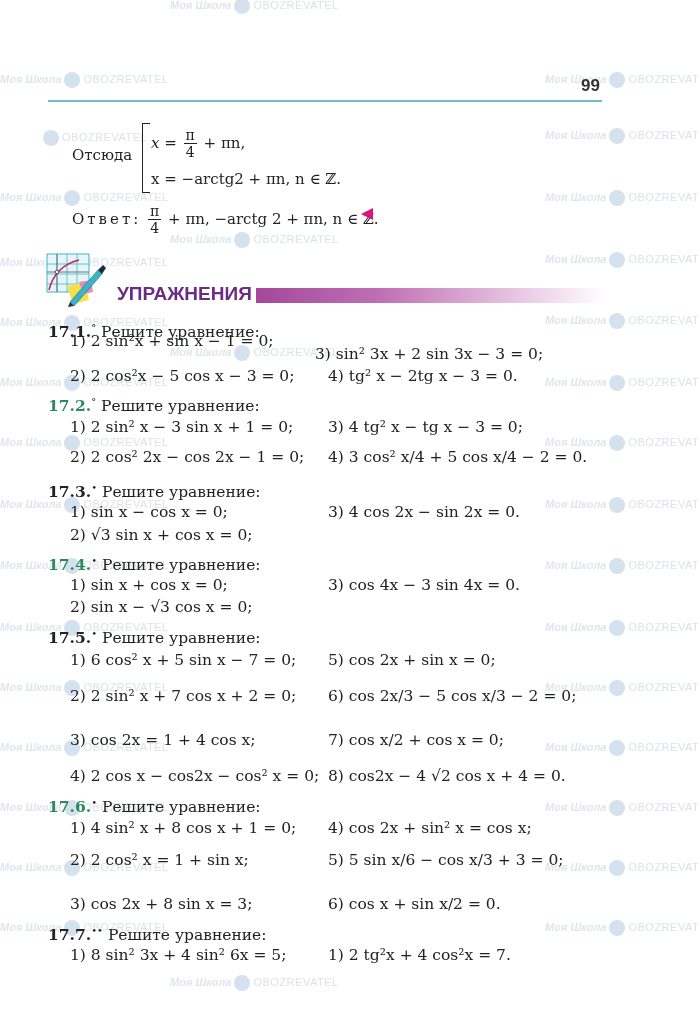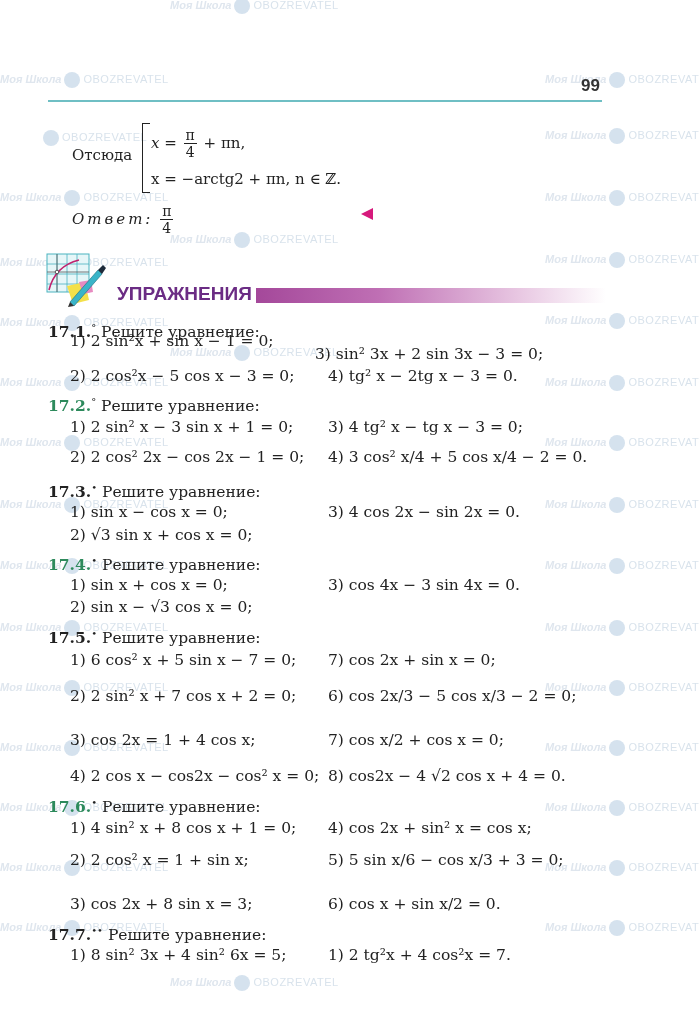--- a/index.html
+++ b/index.html
@@ -22,21 +22,21 @@
   .frac span { display:block; padding:0 2px; font-size:14px; }
   .frac .num { border-bottom:1px solid #222; padding-bottom:1px; }
   .frac .den { padding-top:1px; }
   i.v { font-style:italic; }
 
   .otsuda { left:72px; top:148px; }
   .bracket { position:absolute; left:142px; top:123px; width:7px; height:68px; border:1.5px solid #222; border-right:none; z-index:1; }
   .l1 { left:151px; top:128px; }
   .l2 { left:151px; top:172px; }
   .answer { left:72px; top:204px; }
-  .answer .lbl { font-style:italic; letter-spacing:3px; }
+  .answer .lbl { letter-spacing:3px; }
   .tri { position:absolute; left:361px; top:208px; width:0; height:0; border-top:6px solid transparent; border-bottom:6px solid transparent; border-right:12px solid #d6197c; z-index:1; }
 
   .ex-icon { position:absolute; left:45px; top:252px; width:62px; height:55px; z-index:1; }
   .ex-title { position:absolute; left:117px; top:283px; font-family:"Liberation Sans", sans-serif; font-weight:bold; font-size:19px; color:#6b2c84; z-index:1; }
   .ex-bar { position:absolute; left:256px; top:288px; width:350px; height:15px; z-index:1;
             background:linear-gradient(to right, #a4489a 0%, #bf6fb4 35%, #e8c7e2 75%, #ffffff 100%); }
 
   .task { position:absolute; z-index:1; font-size:15.5px; white-space:nowrap; }
   .tnum { font-weight:bold; }
   .tnum.green { color:#2d8a5c; }
@@ -90,20 +90,21 @@
 <div class="bracket"></div>
 <div class="blk l1">
   <i class="v">x =</i>
   <span class="frac"><span class="num">π</span><span class="den">4</span></span>
   <span>+ πn,</span>
 </div>
 <div class="blk l2">x = −arctg2 + πn, n ∈ ℤ.</div>
 <div class="blk answer">
   <span class="lbl">Ответ:</span>
   <span class="frac"><span class="num">π</span><span class="den">4</span></span>
+  <span>+ πn,   −arctg 2 + πn, n ∈ ℤ.</span>
 </div>
 <div class="tri"></div>
 
 <svg class="ex-icon" viewBox="0 0 62 55">
   <rect x="2" y="2" width="42" height="38" fill="#e6f6f8" stroke="#4ab3bf" stroke-width="1"></rect>
   <g stroke="#4ab3bf" stroke-width="0.8">
     <line x1="12" y1="2" x2="12" y2="40"></line>
       <line x1="22" y1="2" x2="22" y2="40"></line>
       <line x1="32" y1="2" x2="32" y2="40"></line>
     <line x1="2" y1="12" x2="44" y2="12"></line>
@@ -158,21 +159,21 @@
 <div class="it" style="left:328px;top:576px">3) cos 4x − 3 sin 4x = 0.</div>
 
 <div class="task" style="left:48px;top:628px">
   <span class="tnum">17.5.</span><span class="deg">•</span>
   <span>Решите уравнение:</span>
 </div>
 <div class="it" style="left:70px;top:651px">1) 6 cos² x + 5 sin x − 7 = 0;</div>
 <div class="it" style="left:70px;top:687px">2) 2 sin² x + 7 cos x + 2 = 0;</div>
 <div class="it" style="left:70px;top:731px">3) cos 2x = 1 + 4 cos x;</div>
 <div class="it" style="left:70px;top:767px">4) 2 cos x − cos2x − cos² x = 0;</div>
-<div class="it" style="left:328px;top:651px">7) cos 2x + sin x = 0;</div>
+<div class="it" style="left:328px;top:651px">5) cos 2x + sin x = 0;</div>
 <div class="it" style="left:328px;top:687px">6) cos 2x/3 − 5 cos x/3 − 2 = 0;</div>
 <div class="it" style="left:328px;top:731px">7) cos x/2 + cos x = 0;</div>
 <div class="it" style="left:328px;top:767px">8) cos2x − 4 √2 cos x + 4 = 0.</div>
 
 <div class="task" style="left:48px;top:797px">
   <span class="tnum green">17.6.</span><span class="deg">•</span>
   <span>Решите уравнение:</span>
 </div>
 <div class="it" style="left:70px;top:819px">1) 4 sin² x + 8 cos x + 1 = 0;</div>
 <div class="it" style="left:70px;top:851px">2) 2 cos² x = 1 + sin x;</div>

